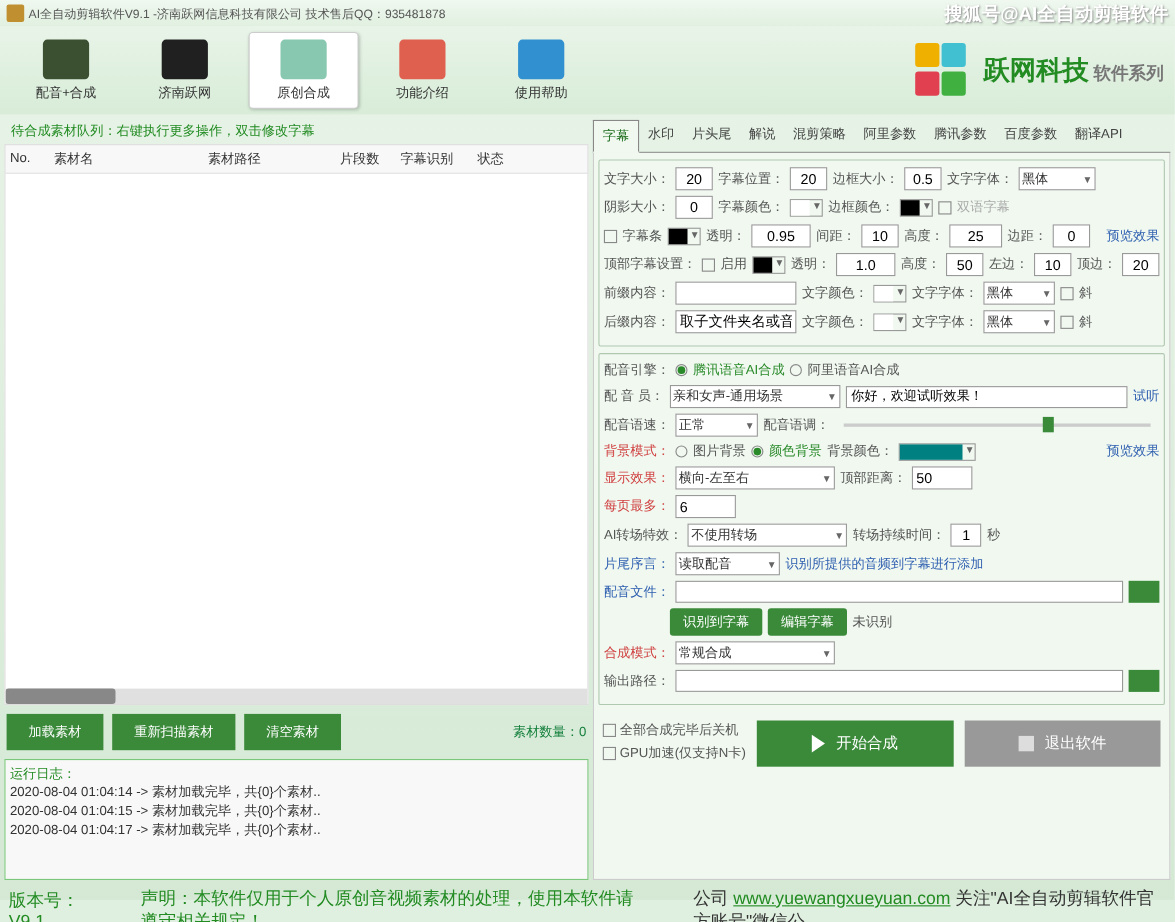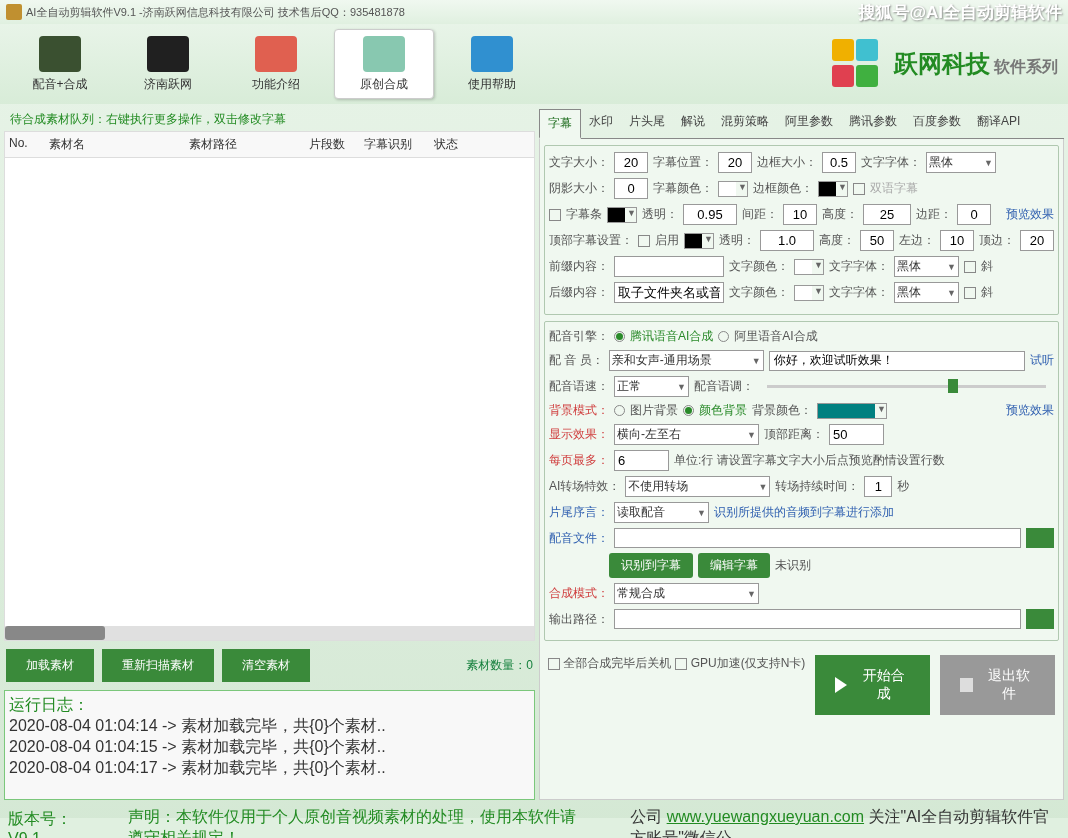--- a/index.html
+++ b/index.html
@@ -22,21 +22,21 @@
 .main { display: flex; padding: 4px; gap: 4px; height: 700px; }
 .left-panel { width: 560px; display: flex; flex-direction: column; }
 .list-header { font-size: 12px; color: #228B22; padding: 3px 6px; }
 .list-cols { display: flex; background: #f8f8f8; border: 1px solid #ddd; padding: 4px; font-size: 12px; }
 .list-body { flex: 1; background: #fff; border: 1px solid #ddd; border-top: none; overflow: hidden; position: relative; }
 .hscroll { position: absolute; bottom: 0; left: 0; right: 0; height: 14px; background: #e0e0e0; }
 .hscroll-thumb { width: 100px; height: 100%; background: #888; border-radius: 3px; }
 .btn-row { display: flex; gap: 8px; padding: 8px 2px; align-items: center; justify-content: center; }
 .btn { padding: 8px 20px; background: #3a8a3a; color: #fff; border: none; cursor: pointer; font-size: 12px; }
 .material-count { margin-left: auto; font-size: 12px; color: #15803d; }
-.log-panel { border: 1px solid #7bc77b; padding: 4px; height: 110px; background: #f8f8f8; overflow: hidden; font-family: "SimSun", monospace; font-size: 16px; }
+.log-panel { border: 1px solid #7bc77b; padding: 4px; height: 110px; background: #f8f8f8; overflow: hidden; font-family: "SimSun", monospace; font-size: 12px; }
 .log-title { color: #228B22; }
 .log-line { color: #333; white-space: pre; }
 .right-panel { flex: 1; display: flex; flex-direction: column; }
 .tabs { display: flex; border-bottom: 1px solid #888; }
 .tab { padding: 5px 8px; font-size: 12px; cursor: pointer; color: #444; }
 .tab.active { border: 1px solid #888; border-bottom: 2px solid #f0f8f0; background: #f0f8f0; position: relative; top: 1px; color: #1a6a1a; }
 .settings { flex: 1; padding: 6px 4px; background: #f0f8f0; border: 1px solid #ccc; border-top: none; overflow: auto; }
 .row { display: flex; align-items: center; gap: 5px; margin-bottom: 5px; font-size: 12px; flex-wrap: nowrap; }
 .lbl { color: #555; white-space: nowrap; }
 .lbl.red { color: #d04040; }
@@ -49,21 +49,21 @@
 .chk { width: 12px; height: 12px; border: 1px solid #888; display: inline-block; vertical-align: middle; }
 .radio { width: 11px; height: 11px; border: 1px solid #888; border-radius: 50%; display: inline-block; position: relative; }
 .radio.on::after { content: ""; position: absolute; top: 1px; left: 1px; width: 7px; height: 7px; background: #2a8a2a; border-radius: 50%; }
 .section { border: 1px solid #b0c8b0; padding: 6px 4px; margin-bottom: 6px; border-radius: 2px; }
 .wide-inp { flex: 1; border: 1px solid #999; padding: 2px 4px; font-size: 12px; background: #fff; }
 .slider { flex: 1; height: 3px; background: #ccc; position: relative; margin: 0 8px; }
 .slider-thumb { position: absolute; width: 10px; height: 14px; background: #3a8a3a; top: -6px; left: 65%; }
 .pill-btn { padding: 4px 12px; background: #3a8a3a; color: #fff; border: none; cursor: pointer; font-size: 12px; border-radius: 3px; }
 .browse-btn { width: 28px; height: 20px; background: #3a8a3a; border: none; cursor: pointer; }
 .action-row { display: flex; gap: 10px; padding: 8px 4px; align-items: flex-start; }
-.action-checks { display: flex; gap: 4px; }
+.action-checks { display: flex; flex-direction: column; gap: 4px; }
 .big-btn { flex: 1; padding: 12px 20px; background: #3a8a3a; color: #fff; border: none; cursor: pointer; font-size: 14px; display: flex; align-items: center; justify-content: center; gap: 10px; }
 .big-btn.gray { background: #999; }
 .play-icon { width: 0; height: 0; border-left: 12px solid #fff; border-top: 8px solid transparent; border-bottom: 8px solid transparent; }
 .stop-icon { width: 14px; height: 14px; background: #ddd; }
 .footer { position: absolute; bottom: 0; left: 0; right: 0; height: 20px; background: #e0f0e0; display: flex; align-items: center; padding: 0 8px; font-size: 16px; gap: 40px; }
 .footer .green { color: #228B22; }
 .link { color: #228B22; text-decoration: underline; cursor: pointer; }
 </style>
 </head>
 <body>
@@ -78,27 +78,27 @@
 
 <div class="toolbar" id="toolbar">
     <div class="toolbar-btn">
       <div class="toolbar-icon" style="background:#3a5030"></div>
       <div class="toolbar-label">配音+合成</div>
     </div>
     <div class="toolbar-btn">
       <div class="toolbar-icon" style="background:#202020"></div>
       <div class="toolbar-label">济南跃网</div>
     </div>
+    <div class="toolbar-btn active">
+      <div class="toolbar-icon" style="background:#88c8b0"></div>
+      <div class="toolbar-label">原创合成</div>
+    </div>
     <div class="toolbar-btn">
       <div class="toolbar-icon" style="background:#e06050"></div>
       <div class="toolbar-label">功能介绍</div>
-    </div>
-    <div class="toolbar-btn active">
-      <div class="toolbar-icon" style="background:#88c8b0"></div>
-      <div class="toolbar-label">原创合成</div>
     </div>
     <div class="toolbar-btn">
       <div class="toolbar-icon" style="background:#3090d0"></div>
       <div class="toolbar-label">使用帮助</div>
     </div>
     <div class="brand-area">
       <div class="brand-logo">
         <div style="background:#f0b000"></div>
         <div style="background:#40c0d0"></div>
         <div style="background:#e04050"></div>
@@ -297,21 +297,20 @@
           <div class="sel" style="width:145px">
               <span>横向-左至右</span>
               <span class="sel-arrow">▼</span>
             </div>
           <span class="lbl">顶部距离：</span>
             <input class="inp" style="width: 55px; text-align: left;" value="50">
         </div>
         <div class="row">
           <span class="lbl red">每页最多：</span>
           <input class="inp" style="width: 55px; text-align: left;" value="6">
-          <span class="lbl">单位:行 请设置字幕文字大小后点预览酌情设置行数</span>
         </div>
         <div class="row">
           <span class="lbl">AI转场特效：</span>
           <div class="sel" style="width:145px">
               <span>不使用转场</span>
               <span class="sel-arrow">▼</span>
             </div>
           <span class="lbl">转场持续时间：</span>
             <input class="inp" style="width: 28px;" value="1">
           <span class="lbl">秒</span>

